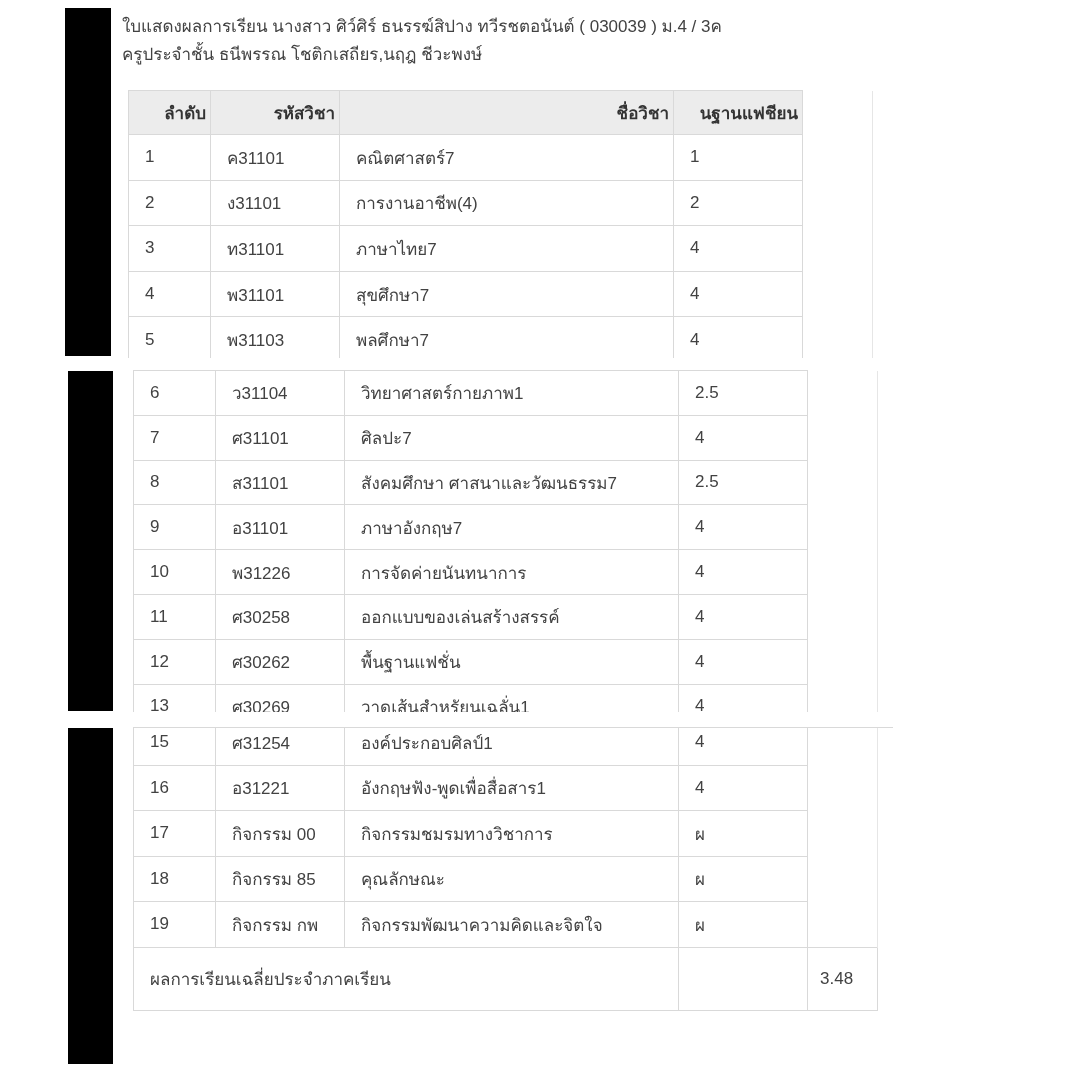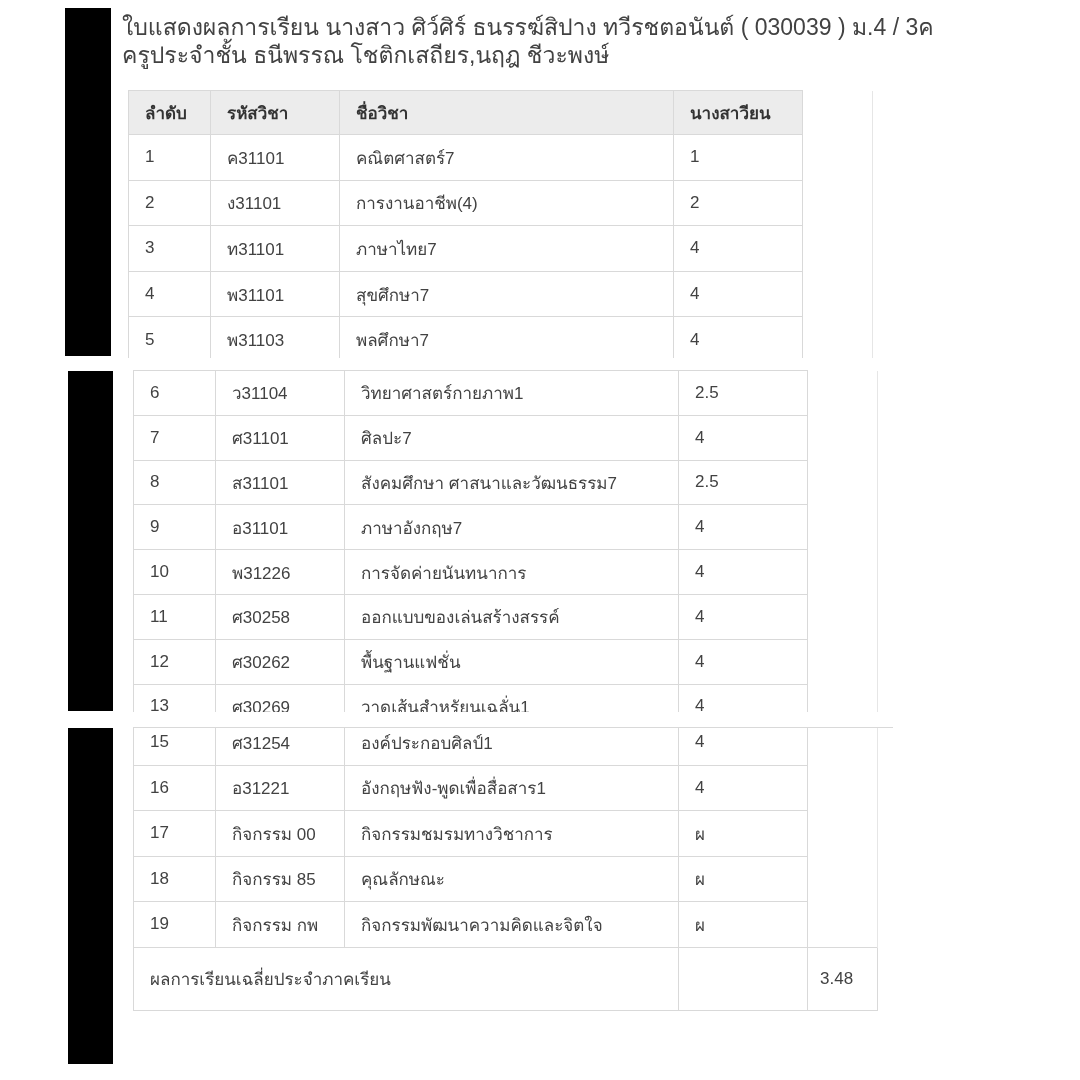--- a/index.html
+++ b/index.html
@@ -3,21 +3,21 @@
 <meta charset="utf-8">
 <style>
   html,body{margin:0;padding:0;}
   body{
     width:1080px;height:1080px;position:relative;background:#ffffff;
     font-family:"Liberation Sans", sans-serif;
     color:var(--text-color,#424242);
   }
   .page-title{
     position:absolute;left:122px;top:13px;
-    font-size:23px;line-height:28px;color:var(--text-color,#424242);
+    font-size:17px;line-height:28px;color:var(--text-color,#424242);
   }
   .redaction{position:absolute;background:var(--redaction,#000000);}
   .bar1{left:65px;top:8px;width:46px;height:348px;}
   .bar2{left:68px;top:371px;width:45px;height:340px;}
   .bar3{left:68px;top:728px;width:45px;height:336px;}
 
   .seg{position:absolute;overflow:hidden;background:#ffffff;}
   .seg1{left:128px;top:90px;width:760px;height:268px;}
   .seg2{left:133px;top:370px;width:760px;height:342px;}
   .seg3{left:133px;top:727px;width:760px;height:312px;border-top:1px solid var(--border-color,#d9d9d9);}
@@ -27,21 +27,21 @@
   col.c1{width:82px;}  col.c2{width:129px;}  col.c3{width:334px;}
   col.c4{width:129px;} col.c5{width:70px;}
   th,td{
     border:1px solid var(--border-color,#d9d9d9);
     font-size:17px;text-align:left;vertical-align:middle;
     padding:0 4px 0 16px;white-space:nowrap;overflow:hidden;
     color:var(--text-color,#424242);font-weight:400;
   }
   th{
     background:var(--header-bg,#ececec);
-    font-weight:700;color:#333333;
+    font-weight:700;color:#333333;text-align:right;
   }
   th.extra,td.extra{
     border:none;border-right:1px solid var(--faint-line,#e6e6e6);
     background:#ffffff;padding:0;
   }
   .seg1 thead tr{height:44px;}
   .seg1 tbody tr{height:45.6px;}
   .seg2 tbody tr{height:44.8px;}
   .seg3 tbody tr{height:45.5px;}
   .seg3 tr.summary{height:63px;}
@@ -71,21 +71,21 @@
         <col class="c2">
         <col class="c3">
         <col class="c4">
         <col class="c5">
       </colgroup>
     <thead>
       <tr>
         <th>ลำดับ</th>
         <th>รหัสวิชา</th>
         <th>ชื่อวิชา</th>
-        <th>นางสาวียน</th>
+        <th>นฐานแฟชียน</th>
         <th class="extra"></th>
       </tr>
     </thead>
     <tbody>
         <tr>
           <td>1</td>
           <td>ค31101</td>
           <td>คณิตศาสตร์7</td>
           <td>1</td>
           <td class="extra"></td>

